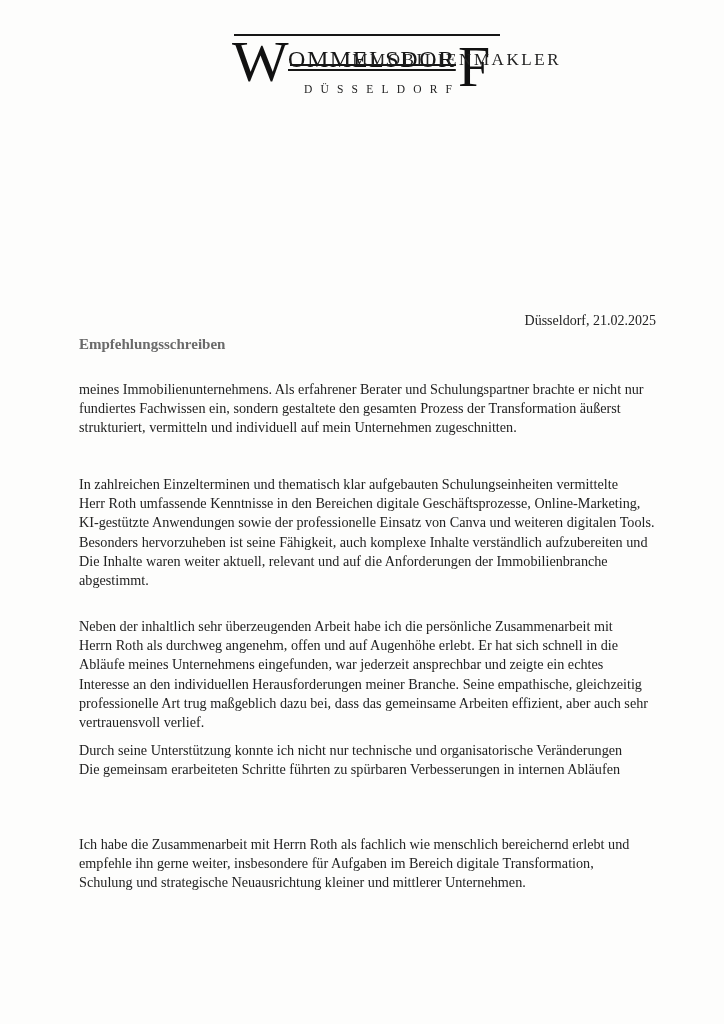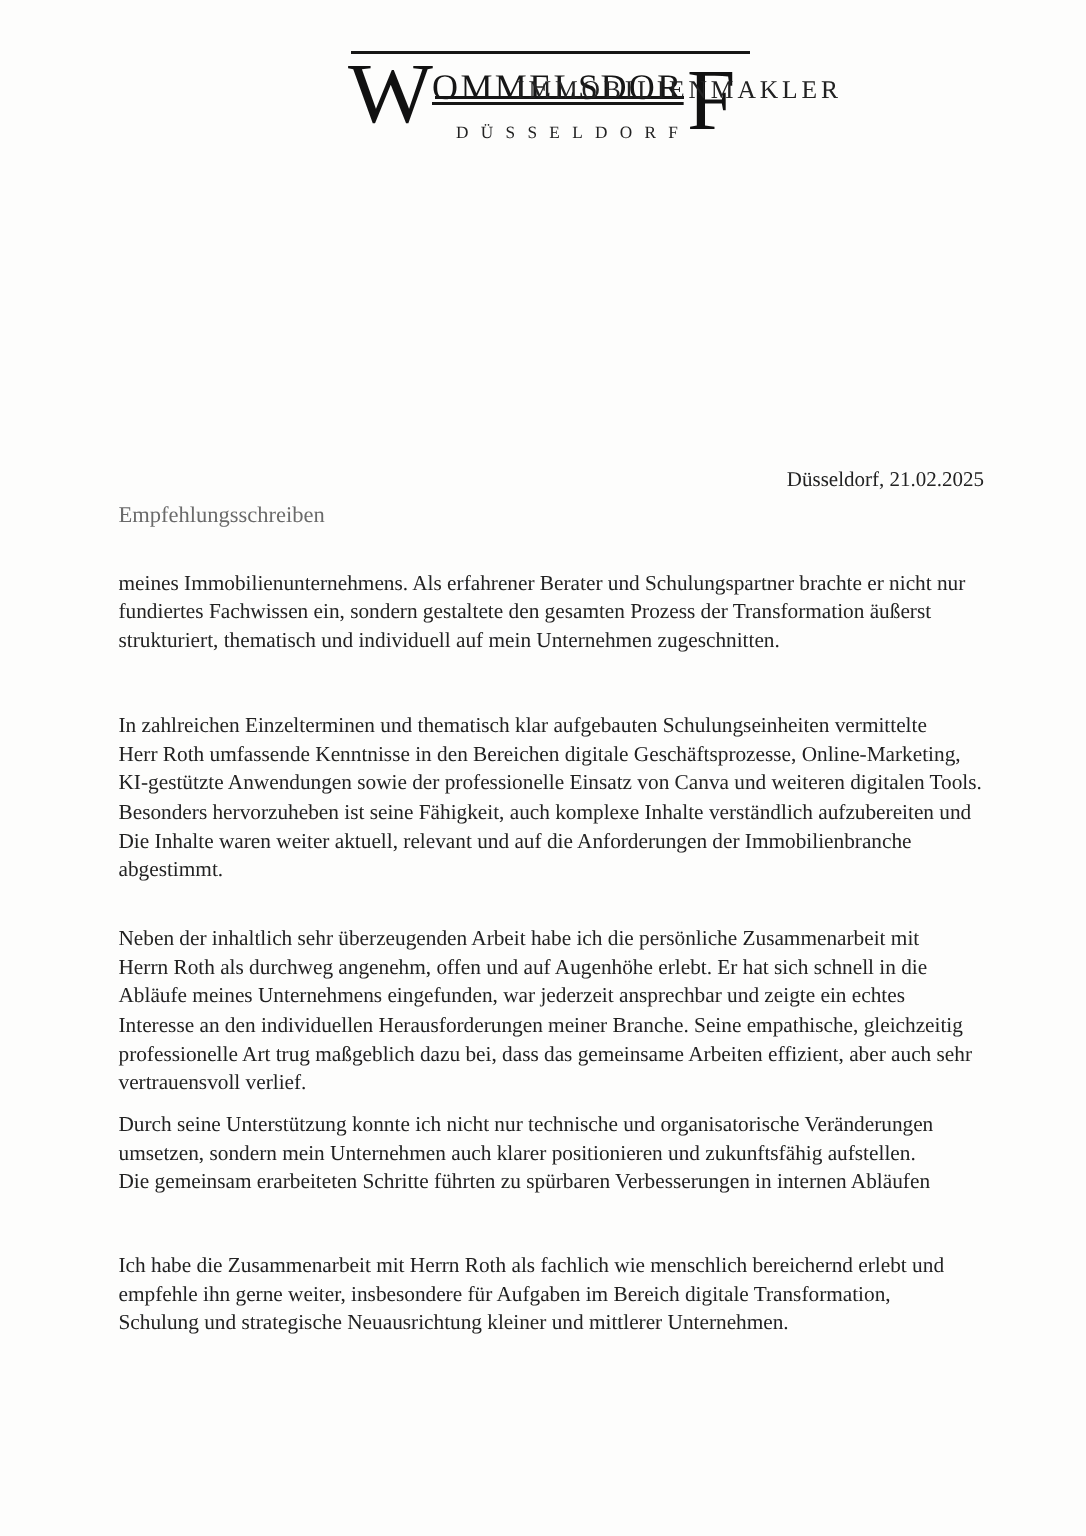--- a/index.html
+++ b/index.html
@@ -36,21 +36,21 @@
     letter-spacing: 2.6px; color: #222; margin-left: 42px;
   }
   .logo .sub2 {
     position: absolute; left: 74px; top: 55px; font-size: 11.5px; line-height: 12px;
     letter-spacing: 8.2px; color: #222;
   }
   .date {
     position: absolute; right: 68px; top: 311px; font-size: 14px; line-height: 19px; color: #222;
   }
   .heading {
-    position: absolute; left: 79px; top: 335px; font-size: 15px; font-weight: normal;
+    position: absolute; left: 79px; top: 335px; font-size: 15px; font-weight: bold;
     color: #6a6a6a; line-height: 19px;
   }
   .body-text {
     position: absolute; left: 79px; width: 620px;
     font-size: 14.2px; line-height: 19.2px; color: #222;
   }
   .body-text .line { display: block; white-space: nowrap; }
   #p1 { top: 380px; }
   #p2 { top: 475px; }
   #p3 { top: 617px; }
@@ -70,21 +70,21 @@
   <div class="sub2">DÜSSELDORF</div>
 </div>
 
 <div class="date">Düsseldorf, 21.02.2025</div>
 
 <div class="heading">Empfehlungsschreiben</div>
 
 <div class="body-text" id="p1">
   <span class="line">meines Immobilienunternehmens. Als erfahrener Berater und Schulungspartner brachte er nicht nur</span>
   <span class="line">fundiertes Fachwissen ein, sondern gestaltete den gesamten Prozess der Transformation äußerst</span>
-  <span class="line">strukturiert, thematisch und individuell auf mein Unternehmen zugeschnitten.</span>
+  <span class="line">strukturiert, vermitteln und individuell auf mein Unternehmen zugeschnitten.</span>
 </div>
 
 <div class="body-text" id="p2">
   <span class="line">In zahlreichen Einzelterminen und thematisch klar aufgebauten Schulungseinheiten vermittelte</span>
   <span class="line">Herr Roth umfassende Kenntnisse in den Bereichen digitale Geschäftsprozesse, Online-Marketing,</span>
   <span class="line">KI-gestützte Anwendungen sowie der professionelle Einsatz von Canva und weiteren digitalen Tools.</span>
   <span class="line">Besonders hervorzuheben ist seine Fähigkeit, auch komplexe Inhalte verständlich aufzubereiten und</span>
   <span class="line">Die Inhalte waren weiter aktuell, relevant und auf die Anforderungen der Immobilienbranche</span>
   <span class="line">abgestimmt.</span>
 </div>
@@ -93,21 +93,20 @@
   <span class="line">Neben der inhaltlich sehr überzeugenden Arbeit habe ich die persönliche Zusammenarbeit mit</span>
   <span class="line">Herrn Roth als durchweg angenehm, offen und auf Augenhöhe erlebt. Er hat sich schnell in die</span>
   <span class="line">Abläufe meines Unternehmens eingefunden, war jederzeit ansprechbar und zeigte ein echtes</span>
   <span class="line">Interesse an den individuellen Herausforderungen meiner Branche. Seine empathische, gleichzeitig</span>
   <span class="line">professionelle Art trug maßgeblich dazu bei, dass das gemeinsame Arbeiten effizient, aber auch sehr</span>
   <span class="line">vertrauensvoll verlief.</span>
 </div>
 
 <div class="body-text" id="p4">
   <span class="line">Durch seine Unterstützung konnte ich nicht nur technische und organisatorische Veränderungen</span>
-  <span class="line">umsetzen, sondern mein Unternehmen auch klarer positionieren und zukunftsfähig aufstellen.</span>
   <span class="line">Die gemeinsam erarbeiteten Schritte führten zu spürbaren Verbesserungen in internen Abläufen</span>
 </div>
 
 <div class="body-text" id="p5">
   <span class="line">Ich habe die Zusammenarbeit mit Herrn Roth als fachlich wie menschlich bereichernd erlebt und</span>
   <span class="line">empfehle ihn gerne weiter, insbesondere für Aufgaben im Bereich digitale Transformation,</span>
   <span class="line">Schulung und strategische Neuausrichtung kleiner und mittlerer Unternehmen.</span>
 </div>
 
 </body></html>

